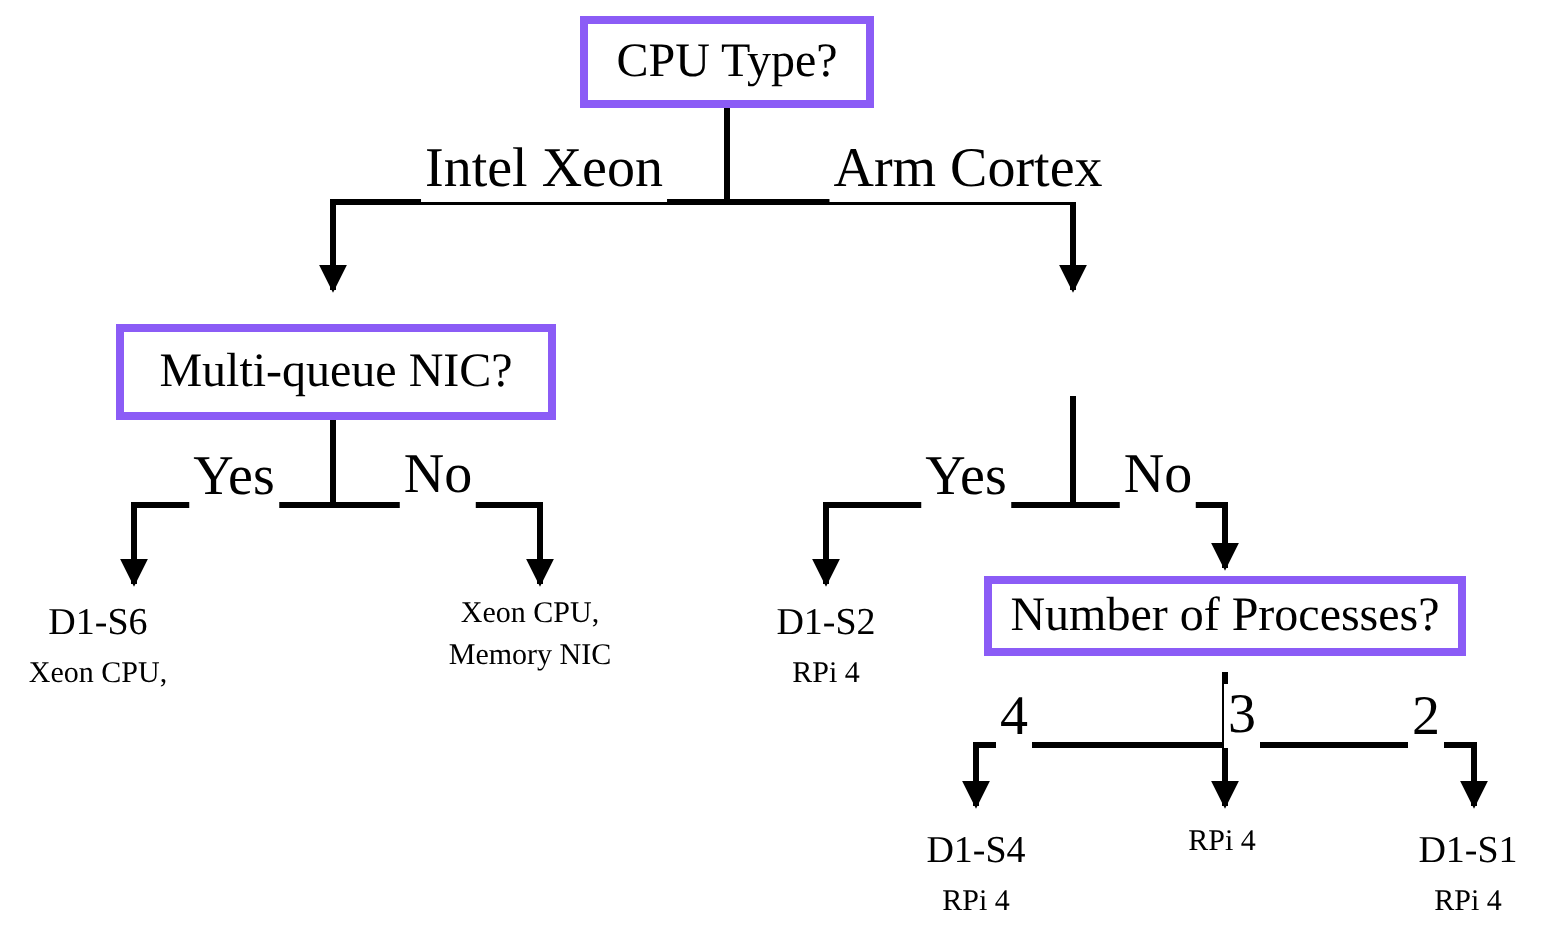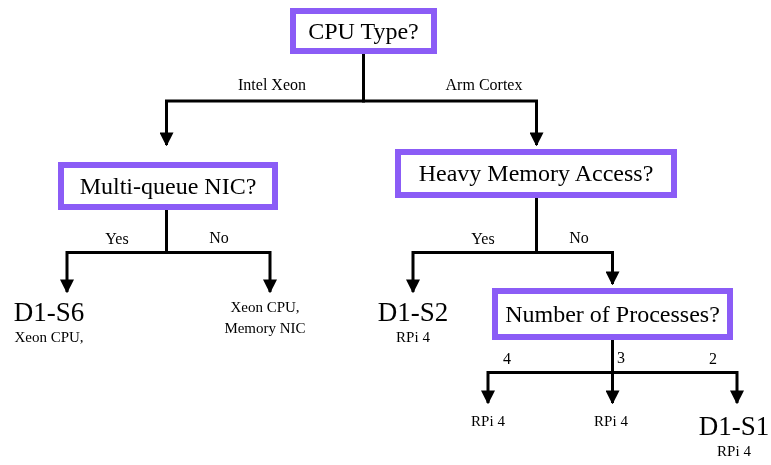--- a/index.html
+++ b/index.html
@@ -19,37 +19,37 @@
   #connectors {
     position: absolute;
     left: 0;
     top: 0;
     width: 771px;
     height: 465px;
   }
   .node {
     position: absolute;
     box-sizing: border-box;
-    border: 6px solid #8b5cf6;
+    border: 4px solid #8b5cf6;
     background: #ffffff;
     display: flex;
     align-items: center;
     justify-content: center;
     font-size: 24px;
     white-space: nowrap;
   }
   #node-root          { left: 290px; top: 8px;   width: 147px; height: 46px; }
   #node-multi-queue   { left: 58px;  top: 162px; width: 220px; height: 48px; }
   #node-heavy-memory  { left: 395px; top: 149px; width: 282px; height: 49px; }
-  #node-num-processes { left: 492px; top: 288px; width: 241px; height: 52px; }
+  #node-num-processes { left: 492px; top: 288px; width: 241px; height: 40px; }
 
   .edge-label {
     position: absolute;
     transform: translate(-50%, -50%);
-    font-size: 16px;
+    font-size: 28px;
     white-space: nowrap;
     background: #ffffff;
     padding: 0 2px;
   }
   #el-intel-xeon { left: 272px; top: 85px; }
   #el-arm-cortex { left: 451px; top: 85px; margin-left: 33px; }
   #el-mq-yes     { left: 117px; top: 239px; }
   #el-mq-no      { left: 219px; top: 238px; }
   #el-hm-yes     { left: 483px; top: 239px; }
   #el-hm-no      { left: 579px; top: 238px; }
@@ -57,21 +57,21 @@
   #el-np-3       { left: 621px; top: 358px; }
   #el-np-2       { left: 713px; top: 359px; }
 
   .leaf {
     position: absolute;
     transform: translateX(-50%);
     text-align: center;
     white-space: nowrap;
   }
   .leaf-title {
-    font-size: 27px;
+    font-size: 19px;
     line-height: 30px;
   }
   .leaf-sub {
     font-size: 15px;
     line-height: 21px;
   }
   #leaf-d1-s6 { left: 49px;  top: 297px; }
   #leaf-d1-s5 { left: 265px; top: 297px; }
   #leaf-d1-s2 { left: 413px; top: 297px; }
   #leaf-d1-s4 { left: 488px; top: 411px; }
@@ -101,23 +101,20 @@
       <polyline points="612.5,336 612.5,372.5 737,372.5 737,403" marker-end="url(#arrow)"></polyline>
     </g>
   </svg>
 
   <div class="node" id="node-root">
     <span>CPU Type?</span>
   </div>
   <div class="node" id="node-multi-queue">
     <span>Multi-queue NIC?</span>
   </div>
-  <div class="node" id="node-heavy-memory">
-    <span>Heavy Memory Access?</span>
-  </div>
   <div class="node" id="node-num-processes">
     <span>Number of Processes?</span>
   </div>
 
   <span class="edge-label" id="el-intel-xeon">Intel Xeon</span>
   <span class="edge-label" id="el-arm-cortex">Arm Cortex</span>
   <span class="edge-label" id="el-mq-yes">Yes</span>
   <span class="edge-label" id="el-mq-no">No</span>
   <span class="edge-label" id="el-hm-yes">Yes</span>
   <span class="edge-label" id="el-hm-no">No</span>
@@ -131,20 +128,21 @@
   </div>
   <div class="leaf" id="leaf-d1-s5">
     <div class="leaf-sub">Xeon CPU,</div>
     <div class="leaf-sub">Memory NIC</div>
   </div>
   <div class="leaf" id="leaf-d1-s2">
     <div class="leaf-title">D1-S2</div>
     <div class="leaf-sub">RPi 4</div>
   </div>
   <div class="leaf" id="leaf-d1-s4">
+    <div class="leaf-title">D1-S4</div>
     <div class="leaf-sub">RPi 4</div>
   </div>
   <div class="leaf" id="leaf-d1-s3">
     <div class="leaf-sub">RPi 4</div>
   </div>
   <div class="leaf" id="leaf-d1-s1">
     <div class="leaf-title">D1-S1</div>
     <div class="leaf-sub">RPi 4</div>
   </div>
 

